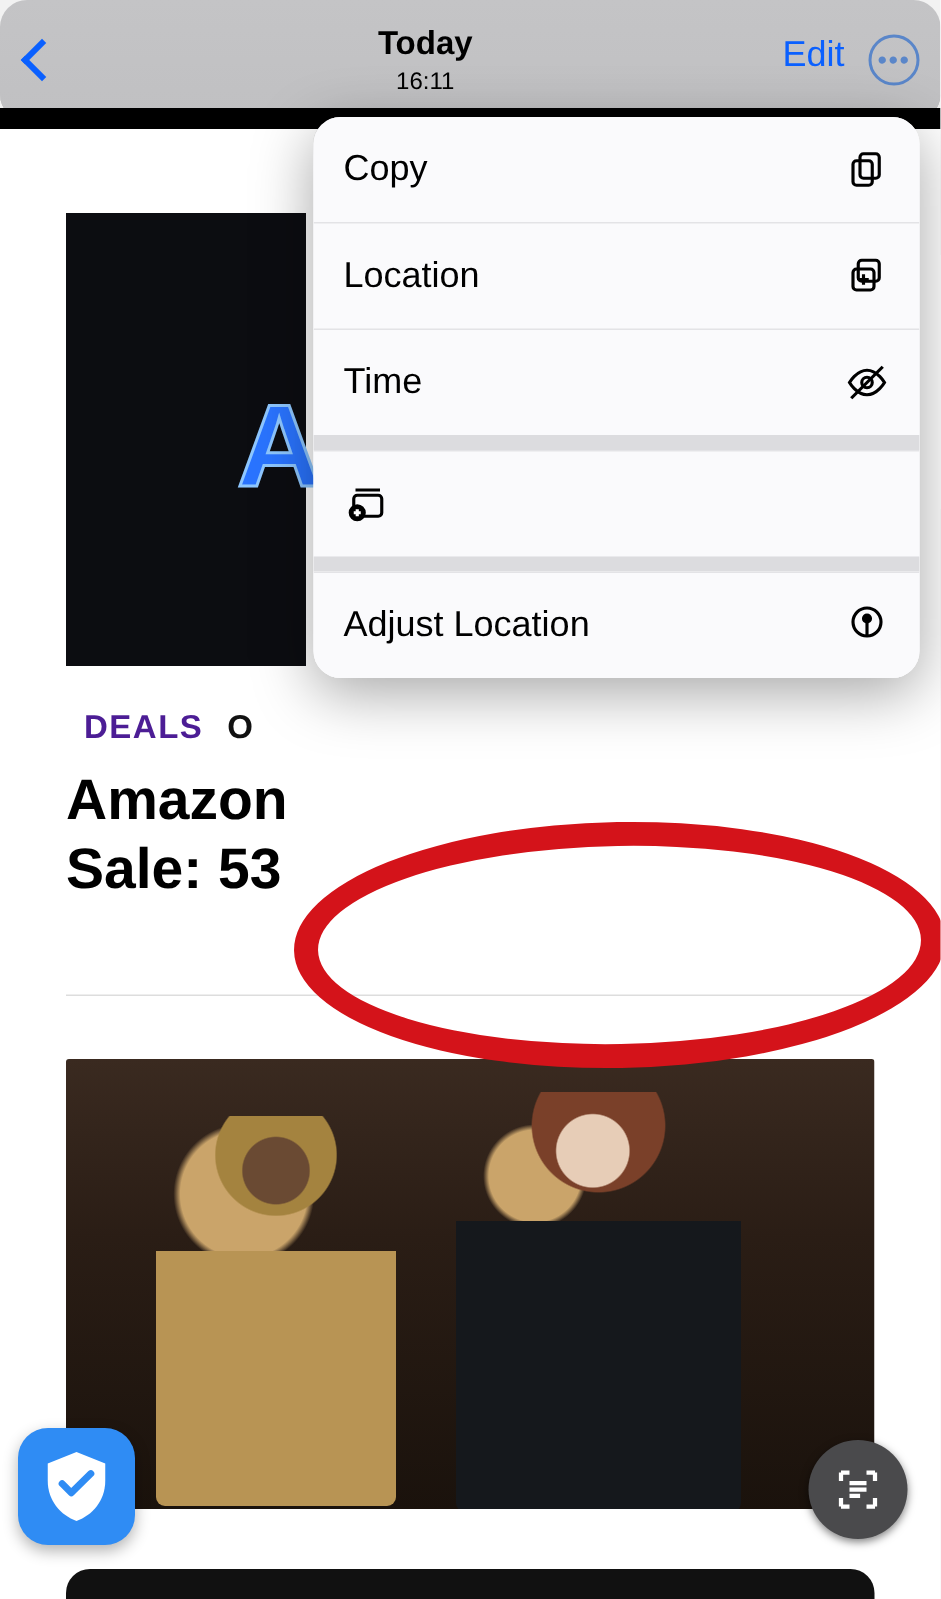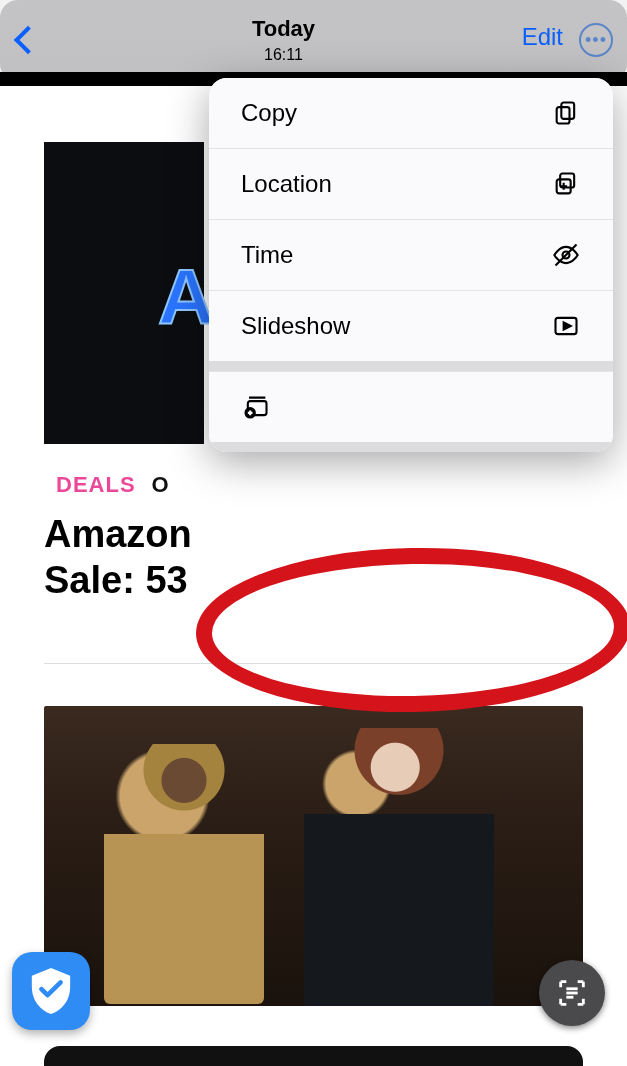--- a/index.html
+++ b/index.html
@@ -55,21 +55,21 @@
     font-size:78px; font-weight:800;
     color:#2a74ff;
     text-shadow:
       0 0 6px #4da0ff,
       0 0 14px #2a74ff,
       0 0 2px #9ad0ff inset;
     -webkit-text-stroke: 2px #8ec7ff;
   }
 
   .deals-row { display:flex; gap:16px; padding:28px 0 0 56px; font-size:22px; font-weight:700; }
-  .deals-label { color:#ec4899; letter-spacing:1px;text-align:right; }
+  .deals-label { color:#4c1d95; letter-spacing:1px;text-align:right; }
   .deals-other { color:#111; }
 
   .headline {
     padding: 14px 0 0 44px;
     font-size:38px; font-weight:800; color:#000; line-height:1.2;
   }
 
   .divider {
     margin: 60px 44px 0 44px;
     height:1px; background:#ddd;
@@ -110,21 +110,21 @@
     width:404px;
     background:rgba(248,248,250,0.98);
     border-radius:18px;
     box-shadow: 0 10px 40px rgba(0,0,0,.35);
     overflow:hidden;
     backdrop-filter: blur(12px);
   }
   .menu-group-sep { height:10px; background:#dcdcdf; }
   .menu-item {
     display:flex; align-items:center; justify-content:space-between;
-    padding: 20px 32px;
+    padding: 20px 20px;
     font-size:24px; color:#000;
     border-top:1px solid #e3e3e6;
     background:rgba(250,250,252,0.96);
   }
   .menu-item:first-child { border-top:none; }
   .mi-icon { width:30px; height:30px; display:flex; align-items:center; justify-content:center; }
   .mi-icon svg { width:28px; height:28px; stroke:#000; fill:none; stroke-width:1.8; }
 
   
   .anno {
@@ -239,48 +239,49 @@
     <span>Time</span>
     <span class="mi-icon">
       <svg viewBox="0 0 24 24">
           <path d="M2 12s4-7 10-7 10 7 10 7-4 7-10 7S2 12 2 12z"></path>
           <circle cx="12" cy="12" r="3"></circle>
           <line x1="3" y1="21" x2="21" y2="3"></line>
         </svg>
     </span>
   </div>
 
-  <div class="menu-item">
-    <span>Slideshow</span>
-    <span class="mi-icon">
-      <svg viewBox="0 0 24 24">
-          <rect x="3" y="5" width="18" height="14" rx="2"></rect>
-          <polygon points="10,9 16,12 10,15" fill="#000"></polygon>
-        </svg>
-    </span>
-  </div>
 
   <div class="menu-group-sep"></div>
 
   <div class="menu-item">
     <span class="mi-icon">
       <svg viewBox="0 0 24 24">
           <rect x="5" y="7" width="16" height="12" rx="2"></rect>
           <line x1="6" y1="4" x2="20" y2="4"></line>
           <circle cx="7" cy="17" r="4" fill="#000"></circle>
           <line x1="7" y1="15" x2="7" y2="19" stroke="#fff"></line>
           <line x1="5" y1="17" x2="9" y2="17" stroke="#fff"></line>
         </svg>
     </span>
   </div>
 
   <div class="menu-group-sep"></div>
 
 
 
+  <div class="menu-item">
+    <span>Adjust Location</span>
+    <span class="mi-icon">
+      <svg viewBox="0 0 24 24">
+          <circle cx="12" cy="10" r="8"></circle>
+          <circle cx="12" cy="8" r="2" fill="#000"></circle>
+          <line x1="12" y1="10" x2="12" y2="18"></line>
+        </svg>
+    </span>
+  </div>
 
 </div>
 
 <div class="anno"></div>
 
 <div class="shield-badge">
   <svg viewBox="0 0 24 26">
     <path d="M12 1l10 4v6c0 7-4.5 12-10 14C6.5 23 2 18 2 11V5l10-4z"></path>
     <path d="M7 12l3.2 3.2L17 8.5" stroke="#2f8cf4" stroke-width="2.4" fill="none" stroke-linecap="round" stroke-linejoin="round"></path>
   </svg>

